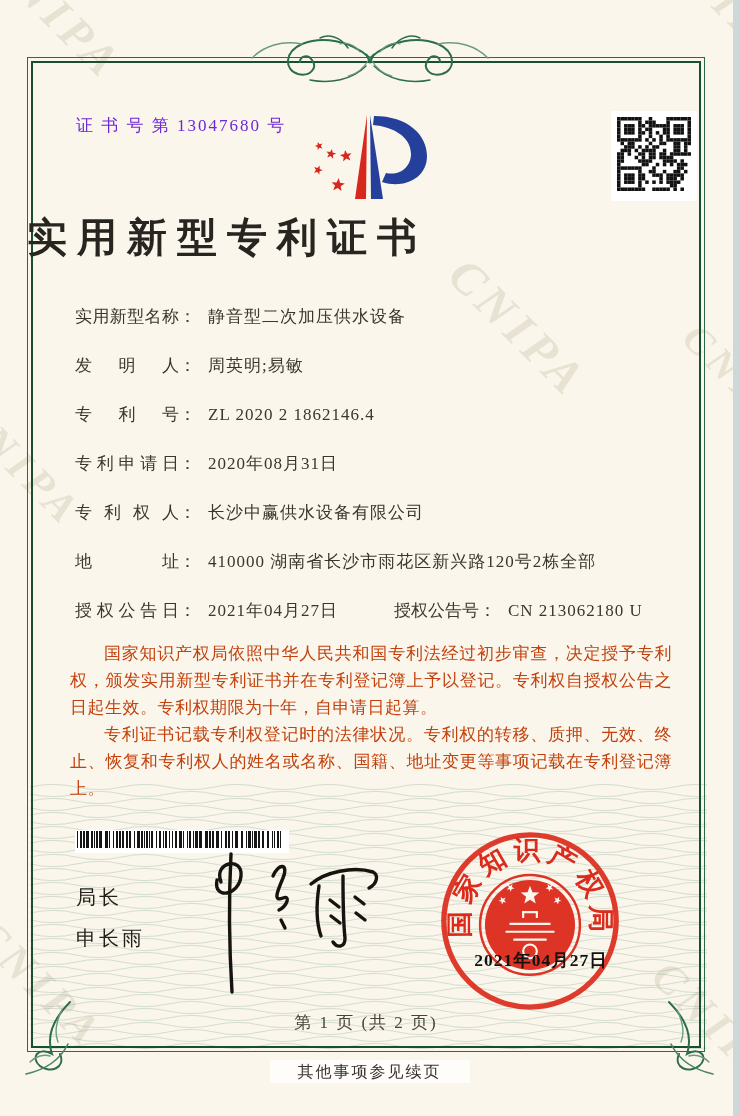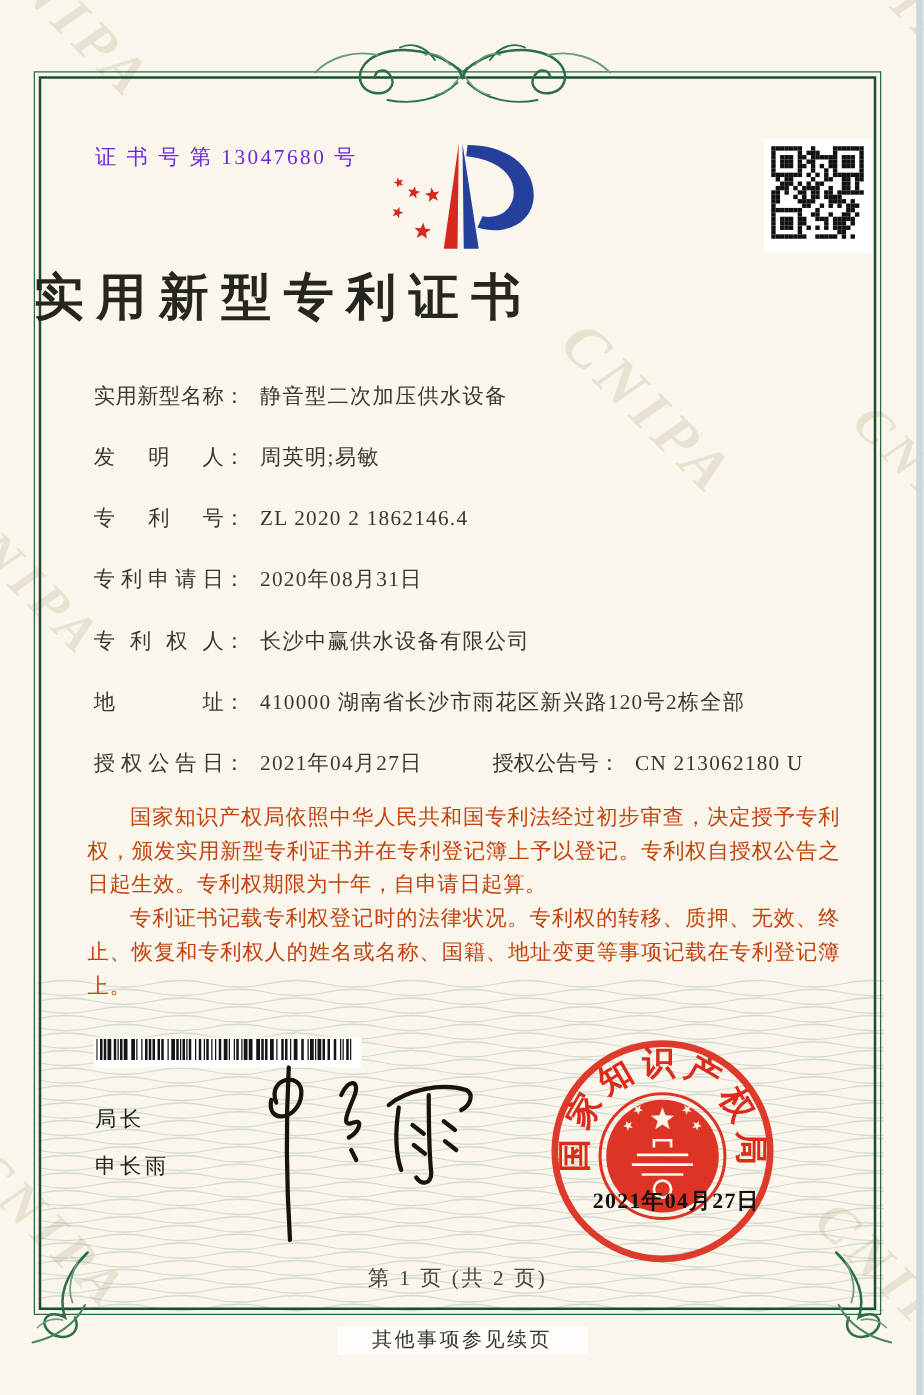--- a/index.html
+++ b/index.html
@@ -48,21 +48,21 @@
   
   .body-text{
     position:absolute; left:70px; top:640px; width:602px;
     font-size:17px; line-height:27px; text-align:justify; color:#c2410c;
     letter-spacing:0.5px;
   }
   .body-text p{margin:0; text-indent:2em;}
   
   .barcode{position:absolute; left:75px; top:830px; background:#fff; padding:1px 2px;}
   
-  .officer{position:absolute; left:76px; top:884px; font-size:17px; letter-spacing:3px; color:#23201b;}
+  .officer{position:absolute; left:76px; top:884px; font-size:20px; letter-spacing:3px; color:#23201b;}
   .officer div{margin-bottom:14px;}
   .signature{position:absolute; left:185px; top:848px;}
   
   .seal{position:absolute; left:437px; top:828px;}
   .seal-date{
     position:absolute; left:443px; top:948px; width:196px; text-align:center;
     font-size:17.5px; font-weight:600; color:#141210; letter-spacing:1px;
   }
   
   .page-info{position:absolute; left:27px; top:1011px; width:678px; text-align:center; font-size:17px; color:#49433a; letter-spacing:2px;}

